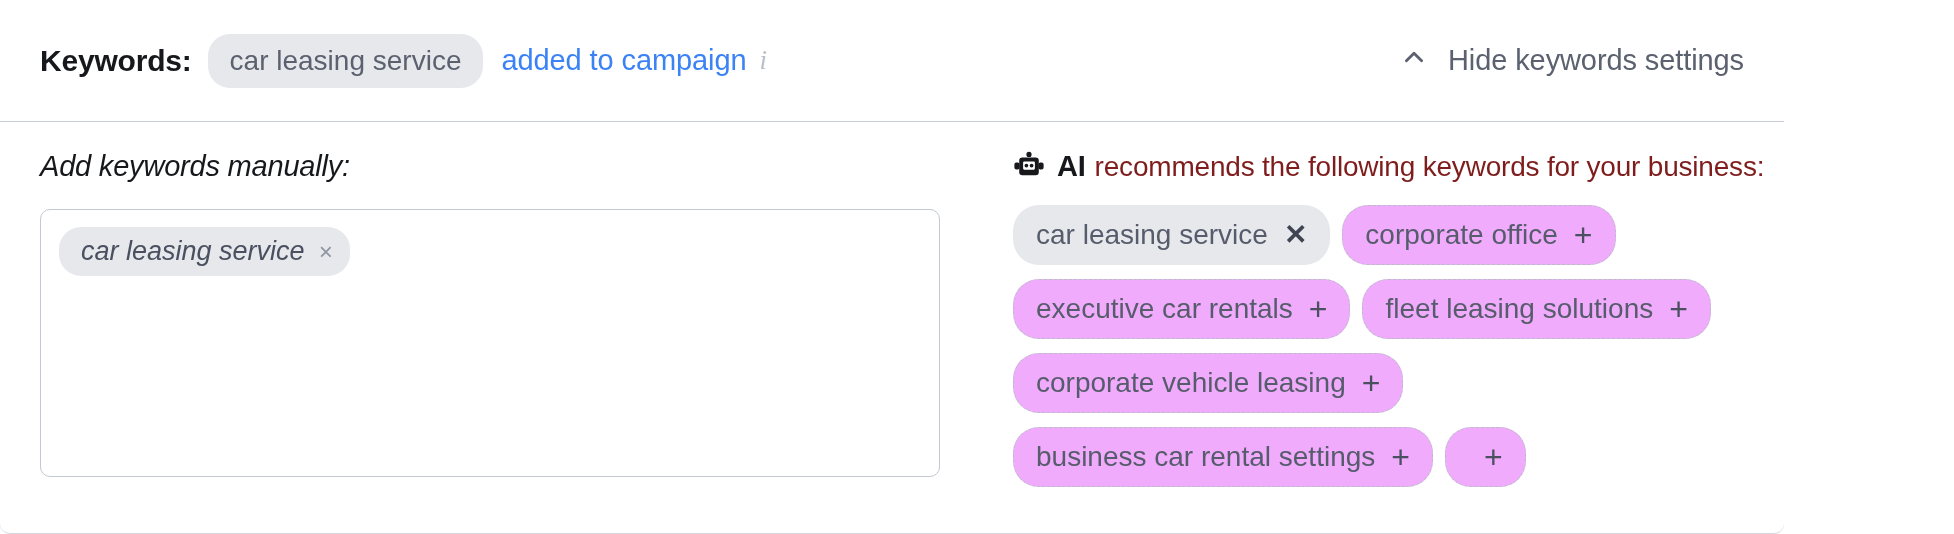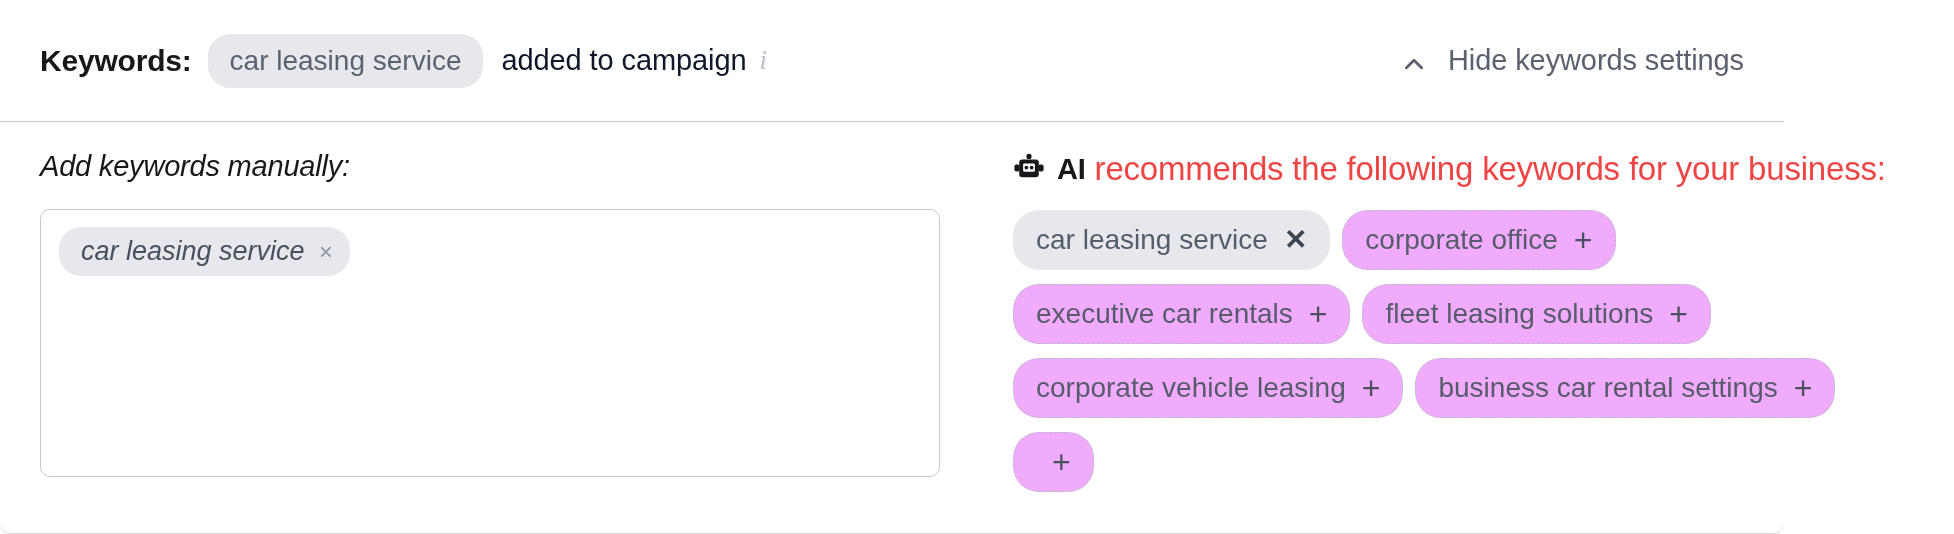--- a/index.html
+++ b/index.html
@@ -58,39 +58,39 @@
     color: #5c6170;
     border-radius: 22px;
     font-size: 28px;
     line-height: 1;
     padding: 13px 22px;
     margin-left: 16px;
     white-space: nowrap;
   }
   .added-text {
     font-size: 29px;
-    color: #0f172a;
+    color: #3b82f6;
     margin-left: 18px;
     white-space: nowrap;
     letter-spacing: -0.1px;
   }
   .info-icon {
     margin-left: 13px;
     font-size: 27px;
     font-style: italic;
     font-family: "Liberation Serif", serif;
     color: #b9bec8;
     line-height: 1;
     display: inline-block;
   }
 
   .header-right {
     margin-left: auto;
     display: flex;
-    align-items: flex-end;
+    align-items: flex-start;
     gap: 21px;
     cursor: pointer;
     padding-right: 0px;
   }
   .chevron-up {
     width: 26px;
     height: 26px;
     display: block;
     flex: none;
   }
@@ -171,22 +171,22 @@
     display: block;
   }
   .robot-icon svg { display: block; }
   .ai-strong {
     font-size: 29px;
     font-weight: 700;
     color: #16181c;
     letter-spacing: -0.2px;
   }
   .ai-rest {
-    font-size: 33px;
-    color: #ef4444;
+    font-size: 28px;
+    color: #7f1d1d;
     letter-spacing: -0.2px;
     margin-left: 9px;
   }
 
   
   .rec-chips {
     display: flex;
     flex-wrap: wrap;
     gap: 14px 12px;
     max-width: 890px;

